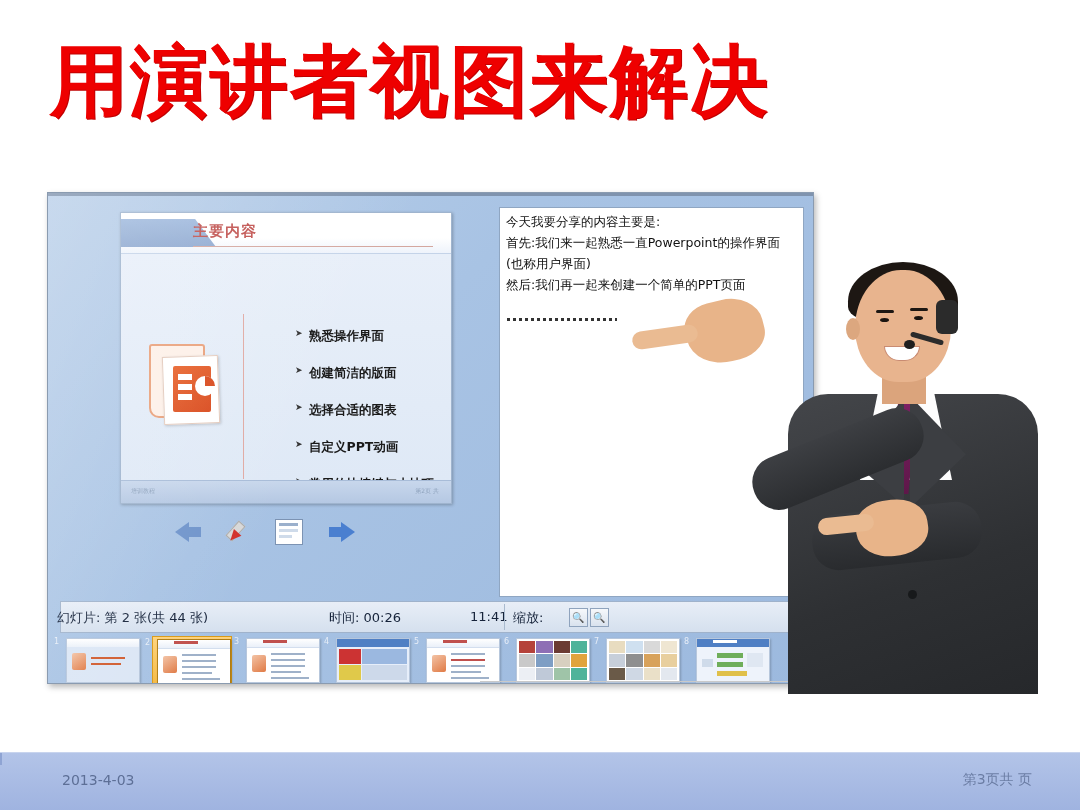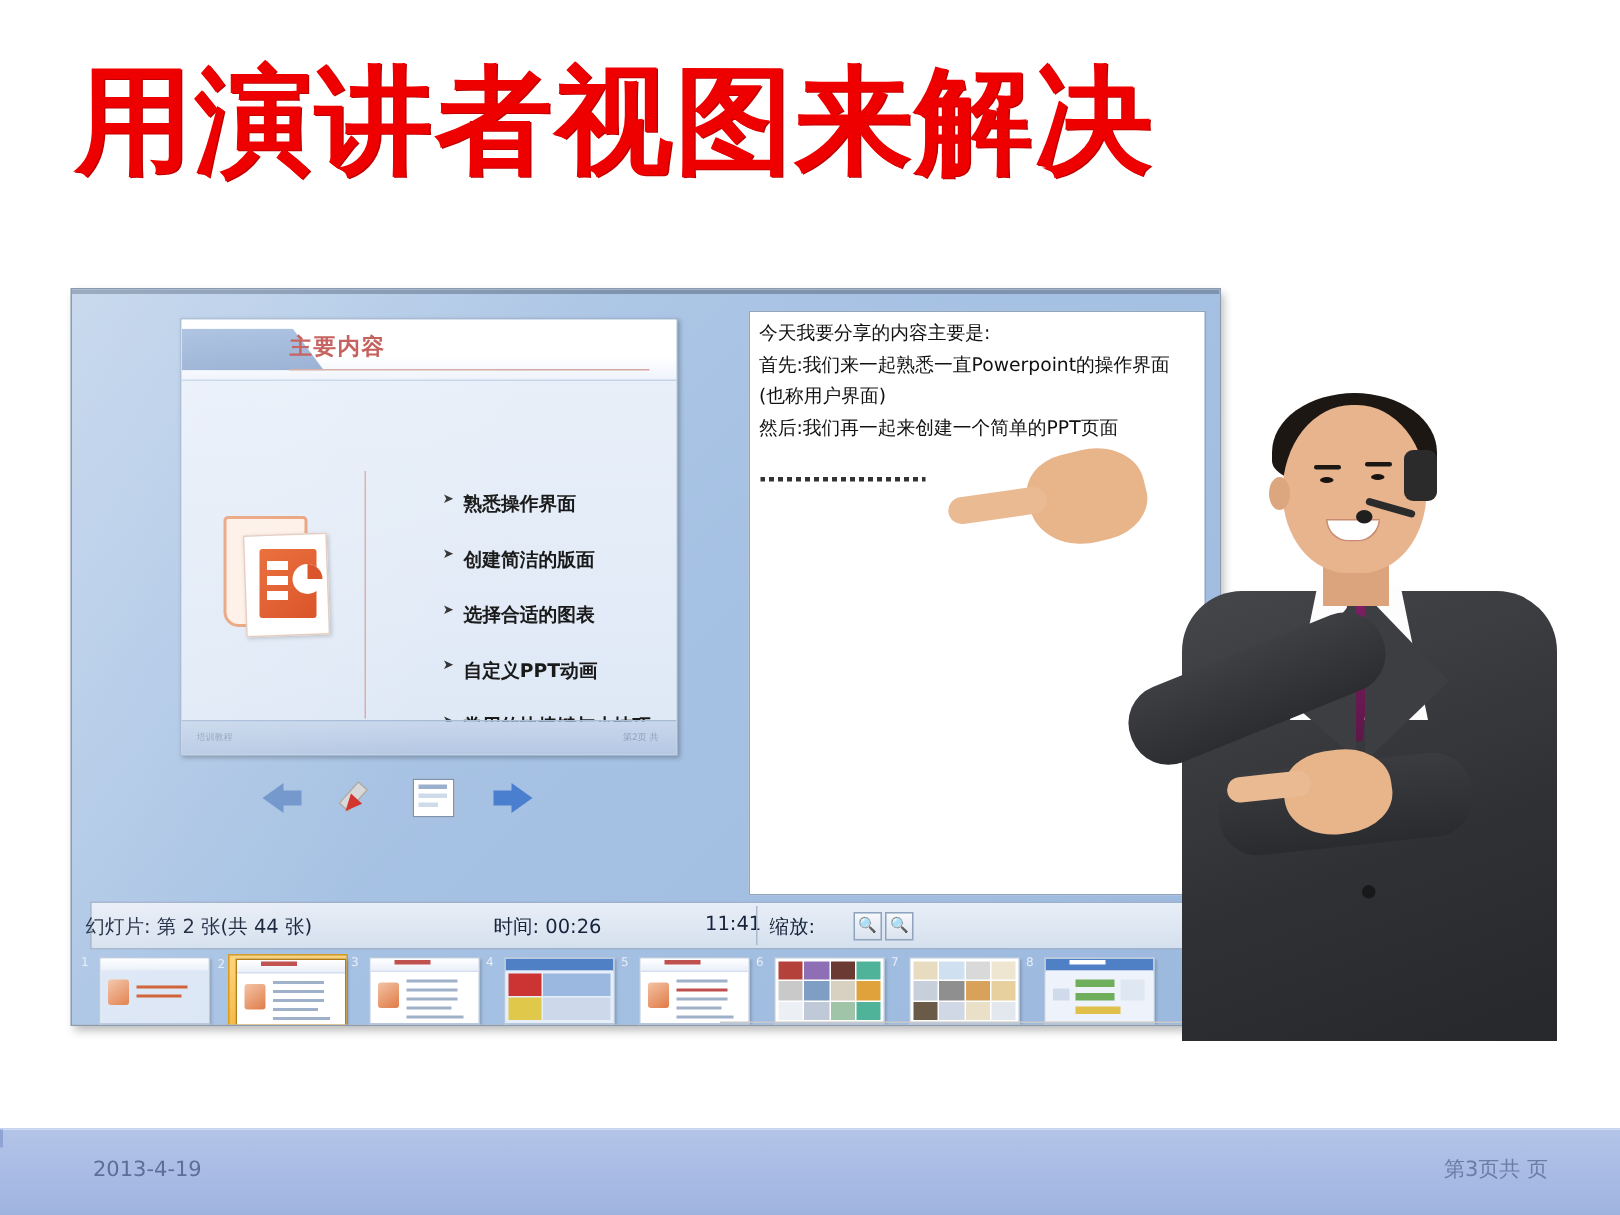--- a/index.html
+++ b/index.html
@@ -524,15 +524,15 @@
   <div class="p-arm-up"></div>
   <div class="p-hand-far"></div>
   <div class="p-finger-far"></div>
   <div class="p-arm-low"></div>
   <div class="p-hand-near"></div>
   <div class="p-finger-near"></div>
 </div>
 
 <div class="footer">
   <div class="ltick"></div>
-  <div class="date">2013-4-19</div>
+  <div class="date">2013-4-03</div>
   <div class="pageno">第3页共 页</div>
 </div>
 
 </body></html>

